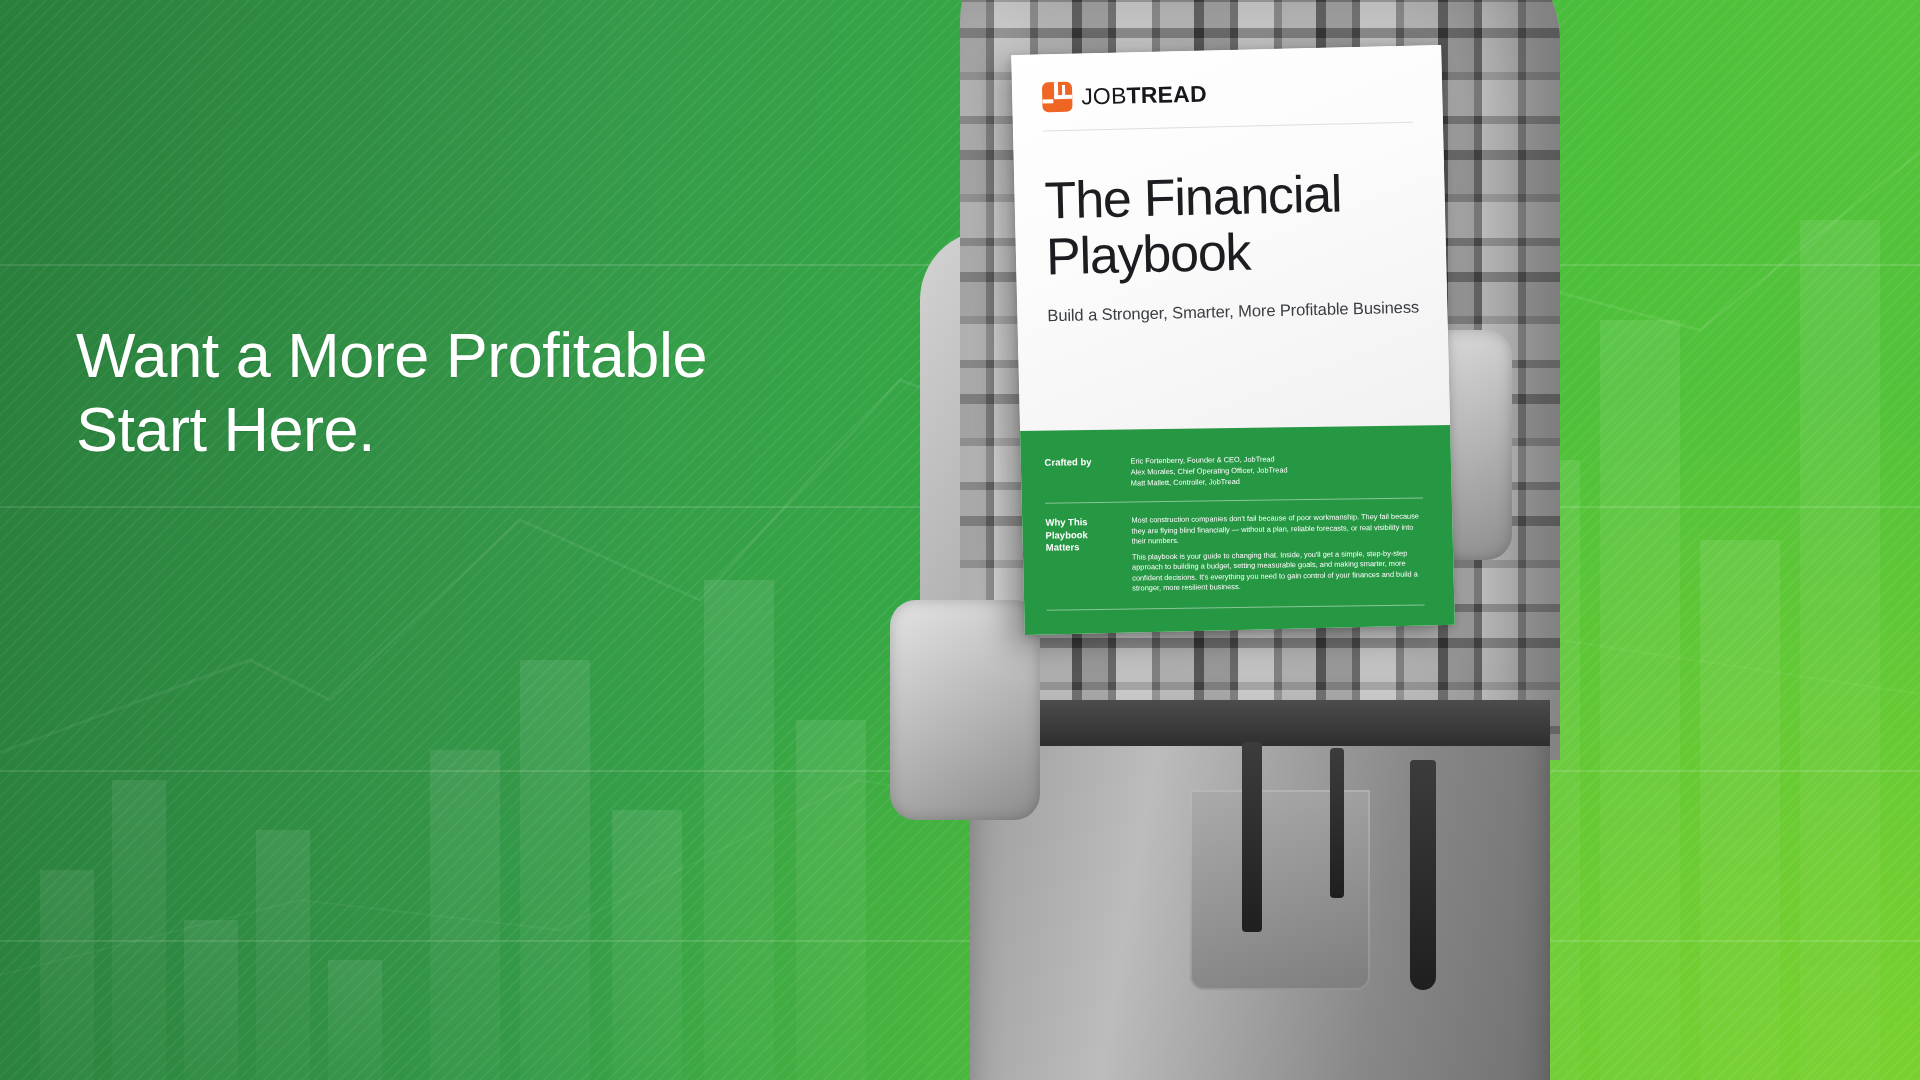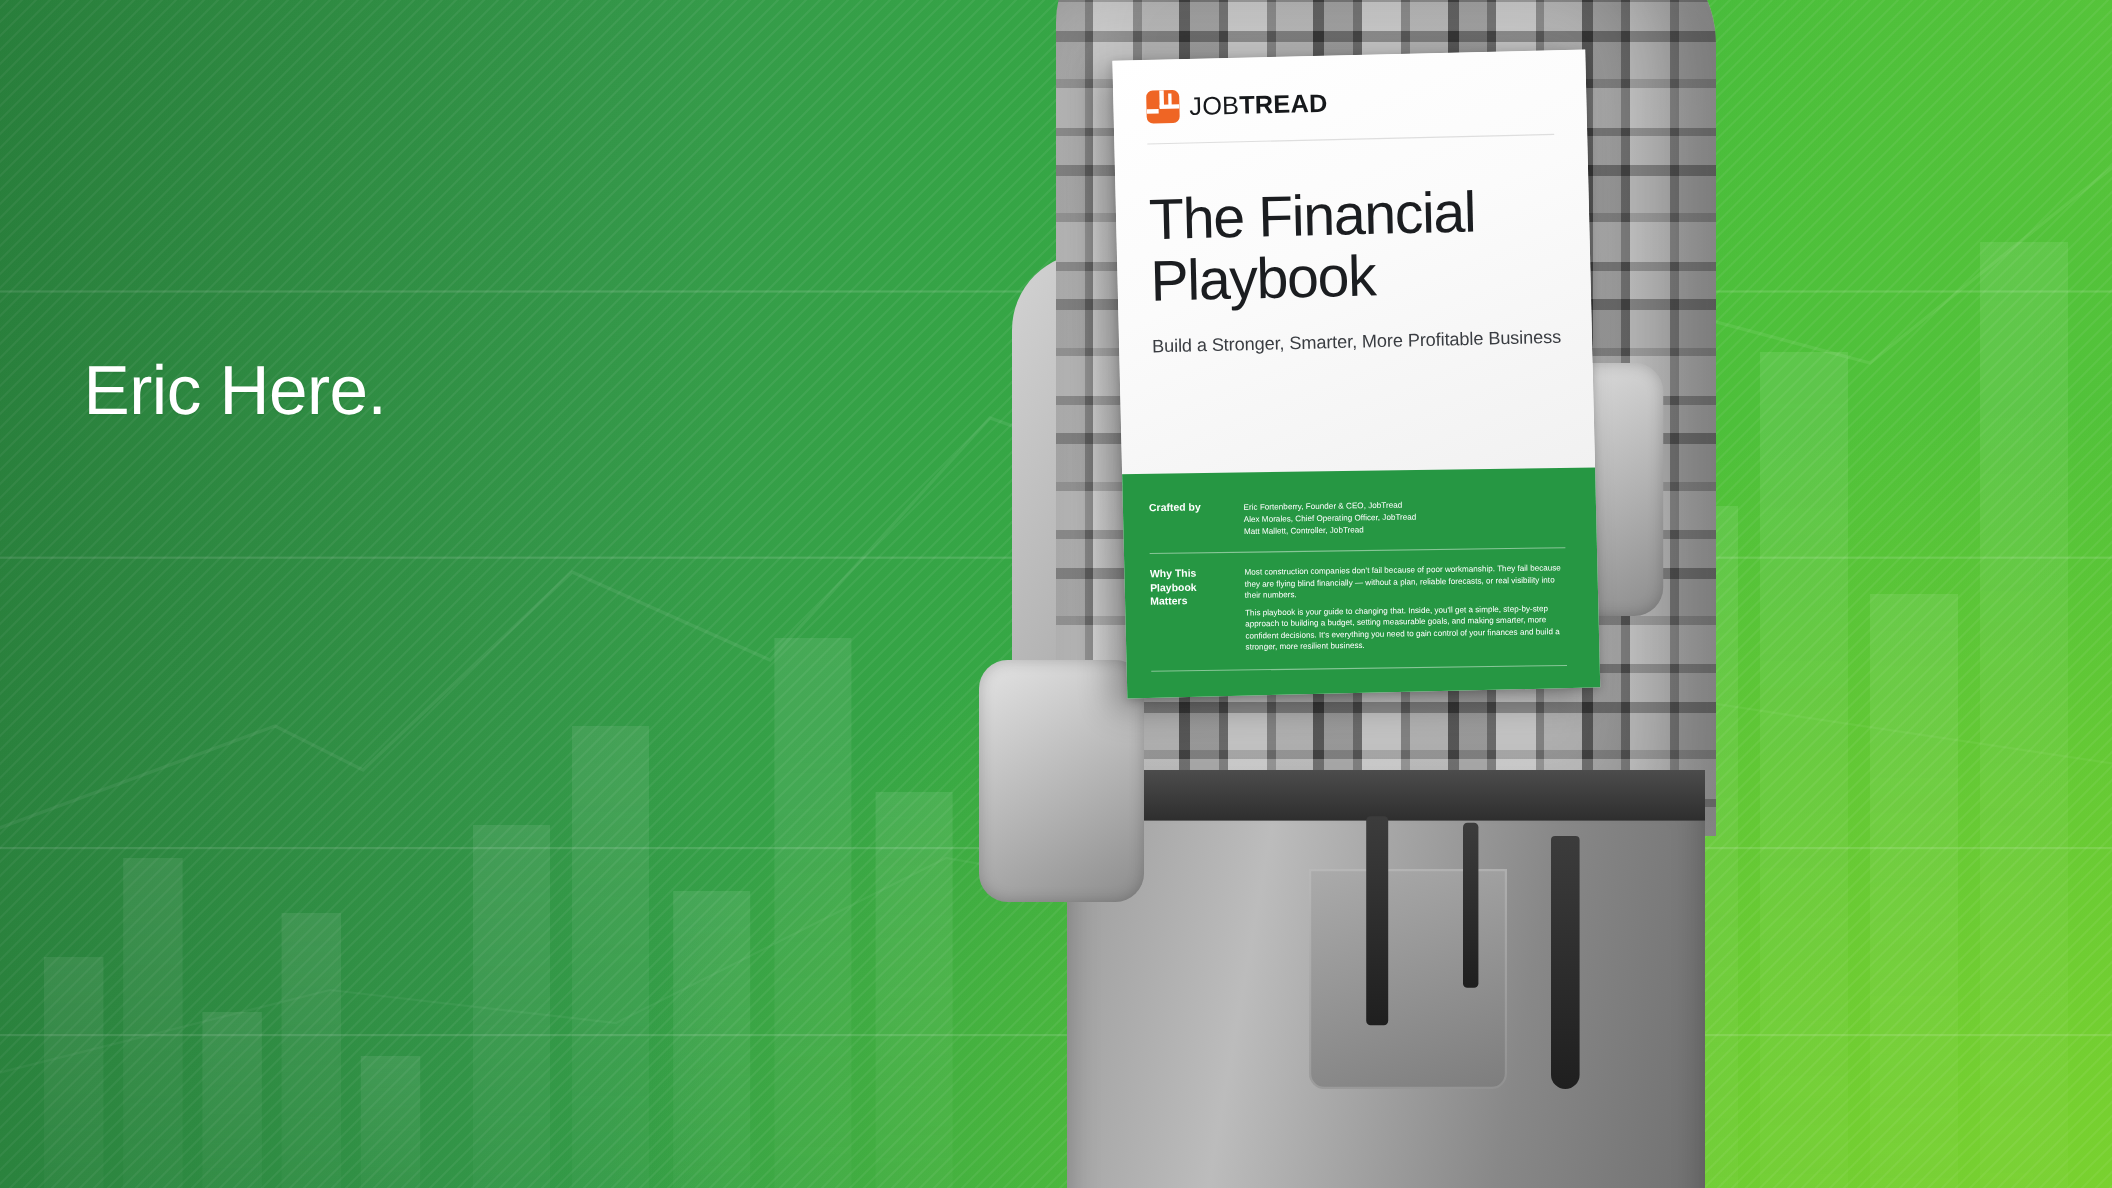--- a/index.html
+++ b/index.html
@@ -257,21 +257,22 @@
   <svg class="bg-trend" viewBox="0 0 1920 1080" preserveAspectRatio="none">
     <path d="M-20 760 L250 660 L330 700 L520 520 L700 600 L900 380 L1150 470 L1400 250 L1700 330 L1960 120" fill="none" stroke="#ffffff" stroke-width="3" opacity=".45"></path>
     <path d="M-20 980 L300 900 L560 930 L860 780 L1200 840 L1560 640 L1960 700" fill="none" stroke="#ffffff" stroke-width="2" opacity=".30"></path>
   </svg>
 
   <div class="bg-stripes"></div>
   <div class="bg-vignette"></div>
 </div>
 
 <h1 class="headline">
-  <span class="ln">Eric Here.</span>
+  <span class="ln">Want a More Profitable</span>
+  <span class="ln">Start Here.</span>
 </h1>
 
 <div class="photo-wrap">
   <div class="worker">
     <div class="arm" style="left:150px; top:230px; width:150px; height:480px; border-radius:70px 30px 40px 60px;"></div>
     <div class="torso"></div>
     <div class="pants"></div>
     <div class="belt"></div>
     <div class="pocket"></div>
     <div class="tool" style="left:472px; top:742px; width:20px; height:190px;"></div>

